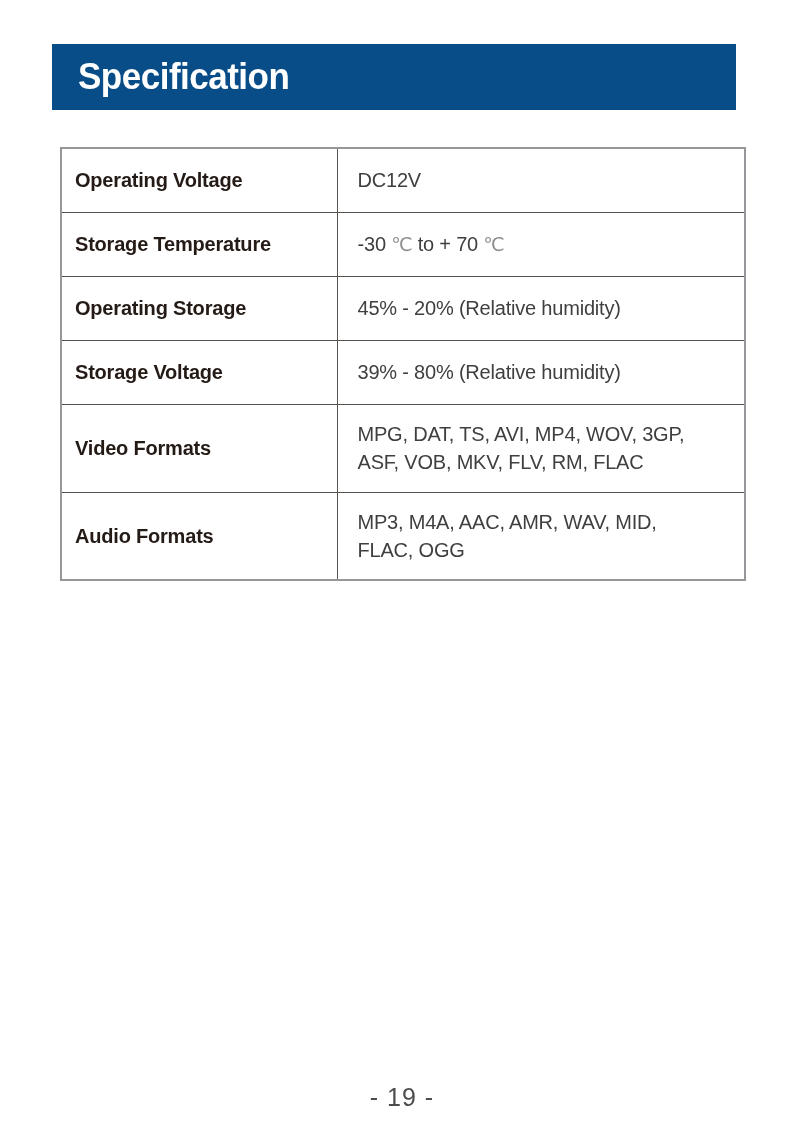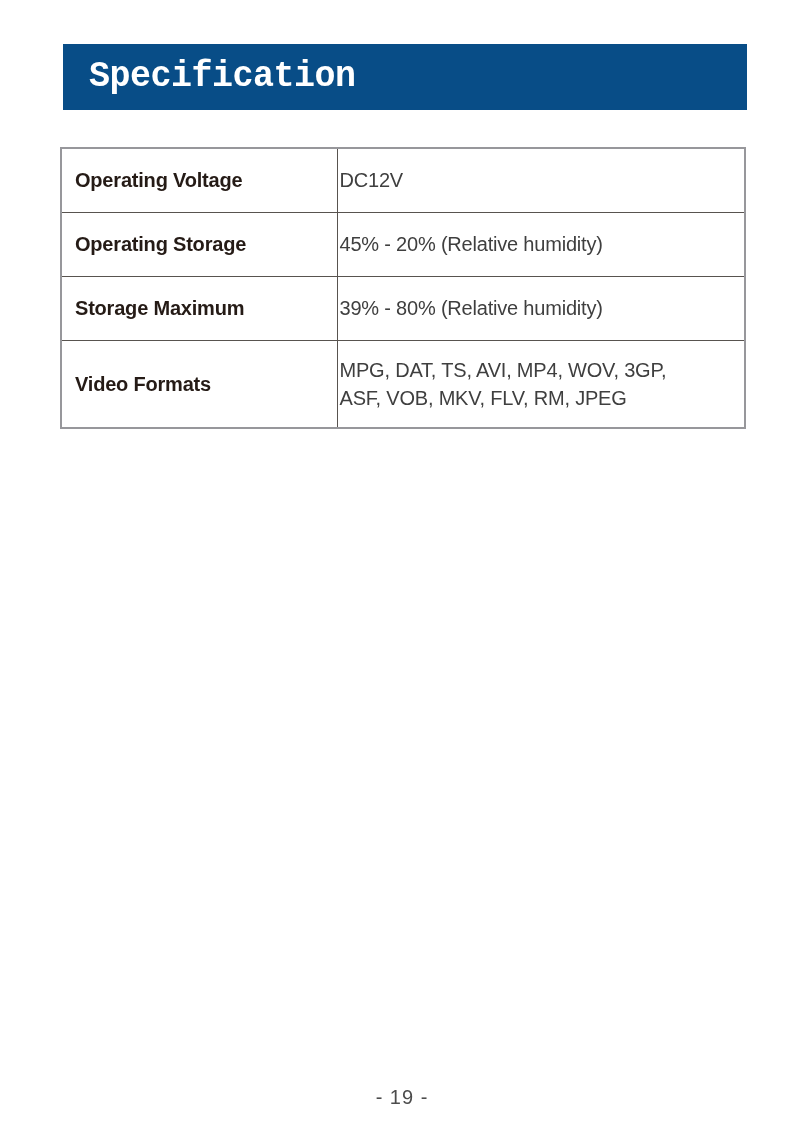--- a/index.html
+++ b/index.html
@@ -19,28 +19,27 @@
   .page {
     position: relative;
     width: 804px;
     height: 1139px;
     background: #ffffff;
     overflow: hidden;
   }
 
   .header-bar {
     position: absolute;
-    left: 63px;
+    left: 52px;
     top: 44px;
     width: 684px;
     height: 66px;
     background: var(--header-bg);
     display: flex;
     align-items: center;
-    font-family: Liberation Mono, monospace;
   }
   .header-title {
     color: var(--header-text);
     font-size: 35px;
     font-weight: bold;
     letter-spacing: -0.5px;
     padding-left: 26px;
     transform: scaleY(1.03);
   }
 
@@ -71,37 +70,37 @@
     color: var(--label-text);
     letter-spacing: -0.2px;
     padding-left: 13px;
     padding-right: 8px;
   }
   td.value-cell {
     font-size: 20px;
     line-height: 28px;
     color: var(--value-text);
     letter-spacing: -0.2px;
-    padding-left: 2px;
+    padding-left: 20px;
     padding-right: 8px;
   }
   .celsius {
     color: var(--celsius-glyph);
     font-size: 19px;
   }
 
   .page-footer {
     position: absolute;
     left: 0;
     top: 1083px;
     width: 100%;
     text-align: center;
   }
   .page-number {
-    font-size: 20px;
+    font-size: 25px;
     line-height: 28px;
     color: var(--page-number-text);
     letter-spacing: 1px;
     margin-top: 16px;
   }
 </style>
 </head>
 <body>
 
 <div class="page">
@@ -114,31 +113,40 @@
     <colgroup>
         <col class="c-label">
         <col class="c-value">
       </colgroup>
     <tbody>
       <tr class="row-single">
         <td class="label-cell">Operating Voltage</td>
         <td class="value-cell">DC12V</td>
       </tr>
       <tr class="row-single">
+        <td class="label-cell">Storage Temperature</td>
+        <td class="value-cell">-30 <span class="celsius">℃</span> to + 70 <span class="celsius">℃</span></td>
+      </tr>
+      <tr class="row-single">
         <td class="label-cell">Operating Storage</td>
         <td class="value-cell">45% - 20% (Relative humidity)</td>
       </tr>
       <tr class="row-single">
-        <td class="label-cell">Storage Maximum</td>
+        <td class="label-cell">Storage Voltage</td>
         <td class="value-cell">39% - 80% (Relative humidity)</td>
       </tr>
       <tr class="row-tall">
         <td class="label-cell">Video Formats</td>
         <td class="value-cell">MPG, DAT, TS, AVI, MP4, WOV, 3GP,
-ASF, VOB, MKV, FLV, RM, JPEG</td>
+ASF, VOB, MKV, FLV, RM, FLAC</td>
+      </tr>
+      <tr class="row-tall">
+        <td class="label-cell">Audio Formats</td>
+        <td class="value-cell">MP3, M4A, AAC, AMR, WAV, MID,
+FLAC, OGG</td>
       </tr>
     </tbody>
   </table>
 
   <div class="page-footer">
     <span class="page-number">- 19 -</span>
   </div>
 
 </div>
 

